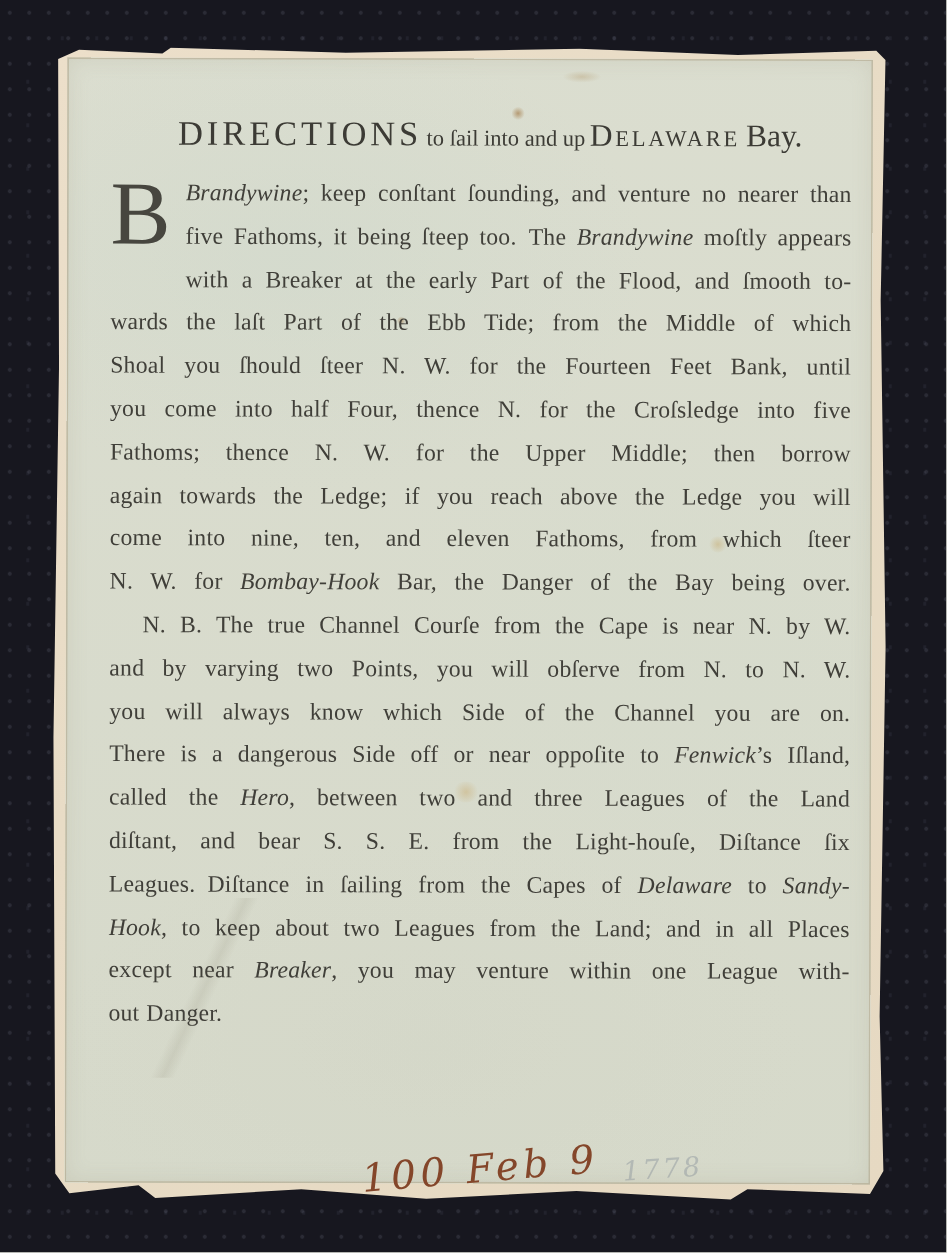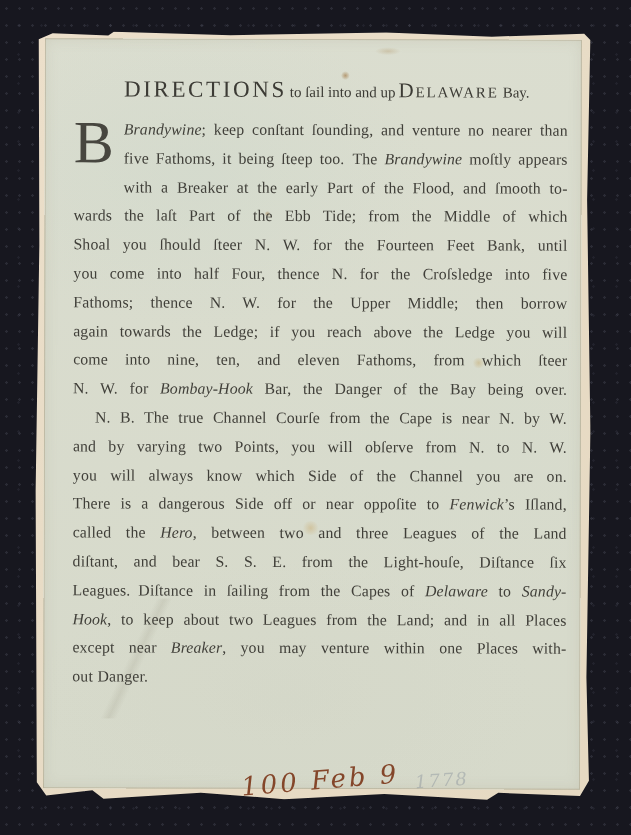--- a/index.html
+++ b/index.html
@@ -53,21 +53,21 @@
     position:absolute;left:29px;top:38px;width:494px;
     color:#403f39;
   }
   .title{
     white-space:nowrap;text-align:center;margin-bottom:13px;
     color:#3c3b35;
   }
   .t-caps{font-size:23px;letter-spacing:2.6px;margin-left:12px;}
   .t-mid{font-size:15px;margin:0 3px;}
   .t-place{font-size:21px;font-variant:small-caps;letter-spacing:1.8px;}
-  .t-tail{font-size:15px;}
+  .t-tail{font-size:21px;}
 
   .body-text{font-size:15.8px;}
   .para{overflow:visible;}
   .line{
     line-height:28.8px;height:28.8px;overflow:hidden;
     text-align:justify;text-align-last:justify;
     letter-spacing:.15px;word-spacing:.5px;
   }
   .line.no-just{text-align:left;text-align-last:left;}
   .line.indent{text-indent:22px;}
@@ -126,21 +126,21 @@
             </div>
             <div class="para">
               <div class="line indent"><span>N. B. The true Channel Courſe from the Cape is near N. by W.</span></div>
               <div class="line"><span>and by varying two Points, you will obſerve from N. to N. W.</span></div>
               <div class="line"><span>you will always know which Side of the Channel you are on.</span></div>
               <div class="line"><span>There is a dangerous Side off or near oppoſite to </span><i>Fenwick</i><span>’s Iſland,</span></div>
               <div class="line"><span>called the </span><i>Hero</i><span>, between two and three Leagues of the Land</span></div>
               <div class="line"><span>diſtant, and bear S. S. E. from the Light-houſe, Diſtance ſix</span></div>
               <div class="line"><span>Leagues. Diſtance in ſailing from the Capes of </span><i>Delaware</i><span> to </span><i>Sandy-</i></div>
               <div class="line"><i>Hook</i><span>, to keep about two Leagues from the Land; and in all Places</span></div>
-              <div class="line"><span>except near </span><i>Breaker</i><span>, you may venture within one Places with-</span></div>
+              <div class="line"><span>except near </span><i>Breaker</i><span>, you may venture within one League with-</span></div>
               <div class="line no-just"><span>out Danger.</span></div>
             </div>
           </div>
       </div>
 
       <div class="annotation-row">
         <span class="hand-ink">100 Feb 9</span>
         <span class="hand-pencil">1778</span>
       </div>
     </div>

